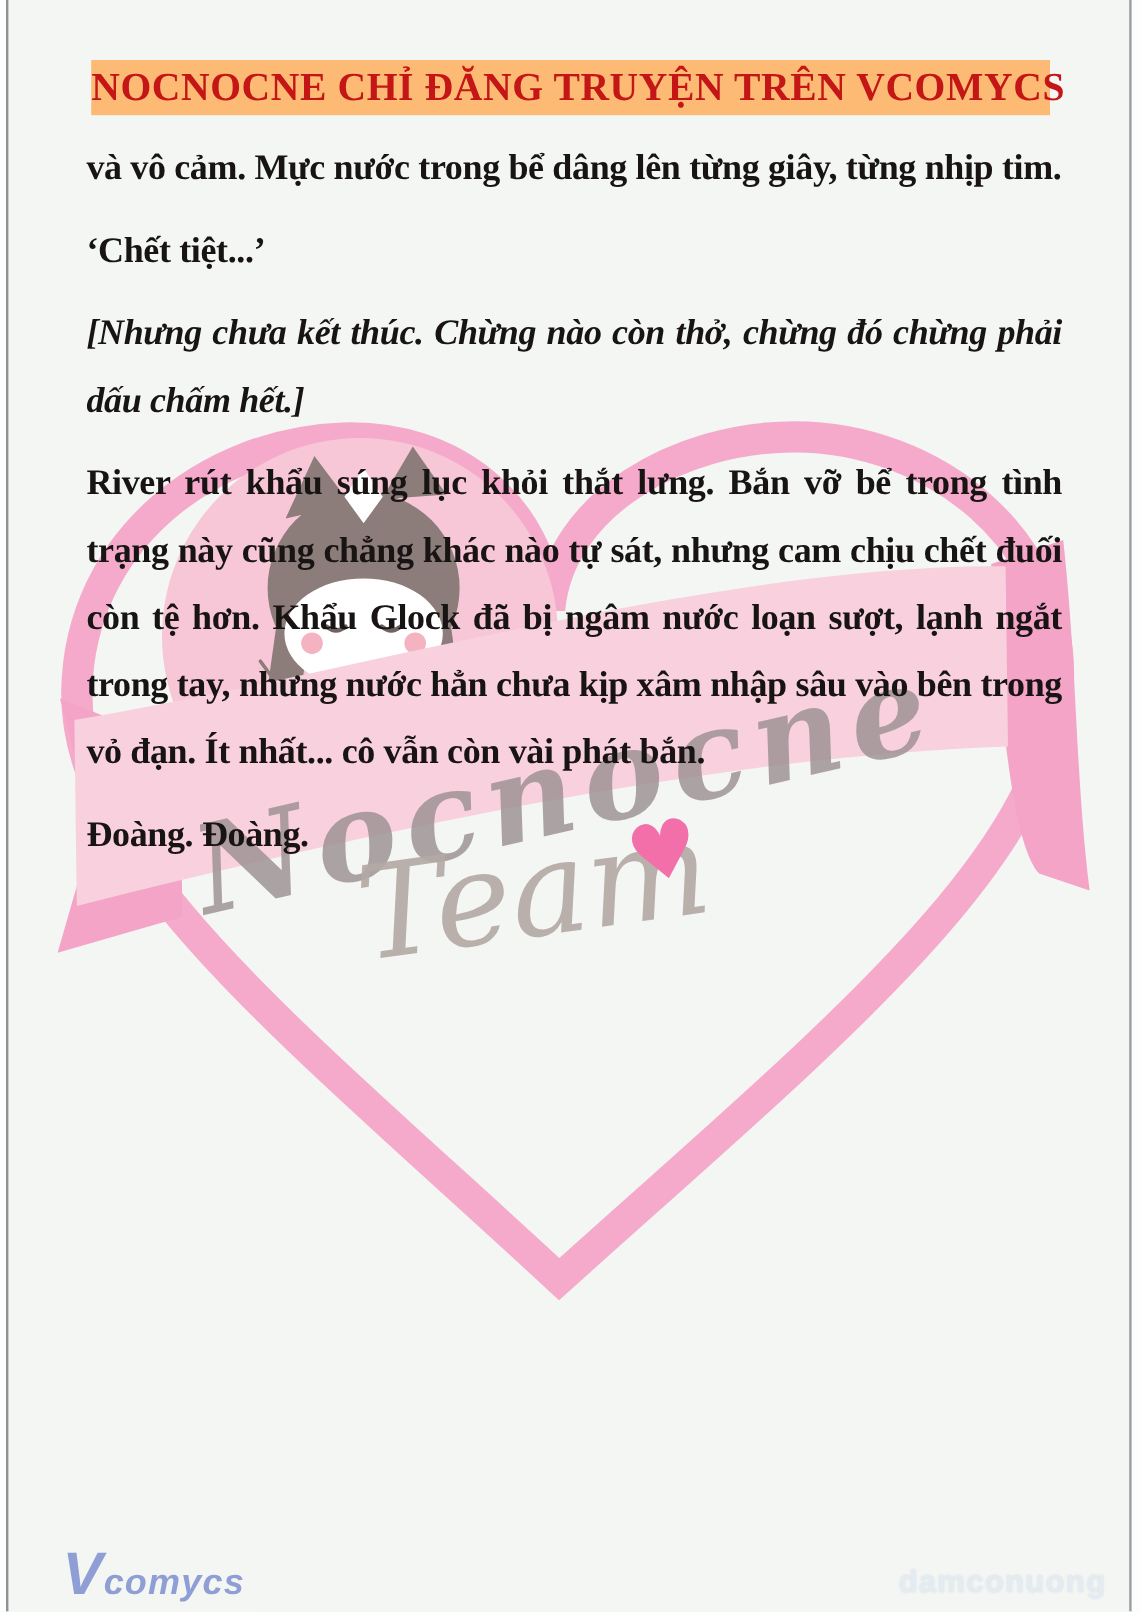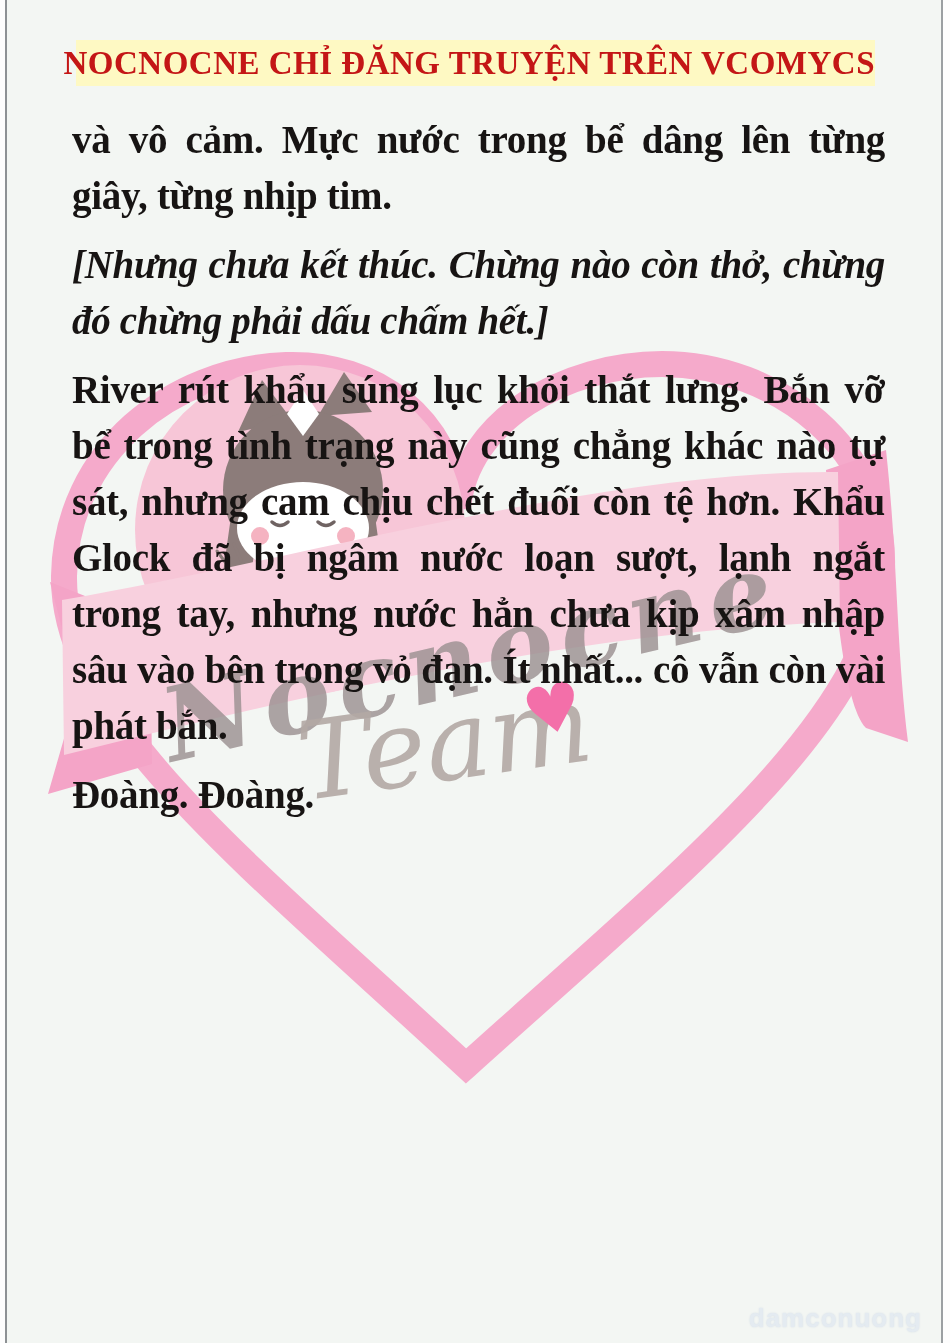--- a/index.html
+++ b/index.html
@@ -7,26 +7,26 @@
   .page{position:relative;width:950px;height:1343px;background:#f3f6f3;overflow:hidden;}
   .edge-strip{position:absolute;top:0;bottom:0;background:#fdfdfd;}
   .edge-strip.left{left:0;width:5px;}
   .edge-strip.right{right:0;width:7px;}
   .border-line{position:absolute;top:0;bottom:0;width:2px;background:#8d9194;}
   .border-line.left{left:5px;}
   .border-line.right{right:7px;background:#9b9fa2;}
 
   .watermark{position:absolute;left:0;top:0;width:950px;height:1343px;z-index:1;pointer-events:none;}
 
-  .header-banner{position:absolute;left:76px;top:40px;width:799px;height:46px;background:#fef9c3;
-    display:flex;align-items:center;justify-content:flex-end;z-index:2;}
+  .header-banner{position:absolute;left:76px;top:50px;width:799px;height:46px;background:#fdba74;
+    display:flex;align-items:center;justify-content:flex-start;z-index:2;}
   .header-banner .header-text{font-weight:bold;font-size:33px;color:#c41616;letter-spacing:0.5px;white-space:nowrap;}
 
   .story{position:absolute;left:72px;top:112px;width:813px;z-index:2;}
-  .para{margin:0 0 13px 0;font-weight:bold;font-size:39px;line-height:56px;color:#171413;
+  .para{margin:0 0 13px 0;font-weight:bold;font-size:30px;line-height:56px;color:#171413;
     text-align:justify;letter-spacing:-0.3px;}
   .para.italic{font-style:italic;}
 
   .publisher-logo{position:absolute;left:52px;top:1282px;z-index:2;
     font-family:"Liberation Sans",sans-serif;font-style:italic;font-weight:bold;
     font-size:30px;color:#8f9fd6;letter-spacing:1px;}
   .publisher-logo::first-letter{font-size:50px;}
 
   .site-watermark{position:absolute;right:28px;top:1303px;z-index:2;
     font-family:"Liberation Sans",sans-serif;font-weight:bold;font-size:26px;
@@ -75,20 +75,22 @@
   <div class="edge-strip right"></div>
   <div class="border-line left"></div>
   <div class="border-line right"></div>
 
   <div class="header-banner">
     <span class="header-text">NOCNOCNE CHỈ ĐĂNG TRUYỆN TRÊN VCOMYCS</span>
   </div>
 
   <div class="story">
       <p class="para">và vô cảm. Mực nước trong bể dâng lên từng giây, từng nhịp tim.</p>
+      <p class="para">‘Chết tiệt...’</p>
       <p class="para italic">[Nhưng chưa kết thúc. Chừng nào còn thở, chừng đó chừng phải dấu chấm hết.]</p>
       <p class="para">River rút khẩu súng lục khỏi thắt lưng. Bắn vỡ bể trong tình trạng này cũng chẳng khác nào tự sát, nhưng cam chịu chết đuối còn tệ hơn. Khẩu Glock đã bị ngâm nước loạn sượt, lạnh ngắt trong tay, nhưng nước hẳn chưa kịp xâm nhập sâu vào bên trong vỏ đạn. Ít nhất... cô vẫn còn vài phát bắn.</p>
       <p class="para">Đoàng. Đoàng.</p>
     </div>
 
+  <div class="publisher-logo">Vcomycs</div>
   <div class="site-watermark">damconuong</div>
 
 </div>
 
 </body></html>

